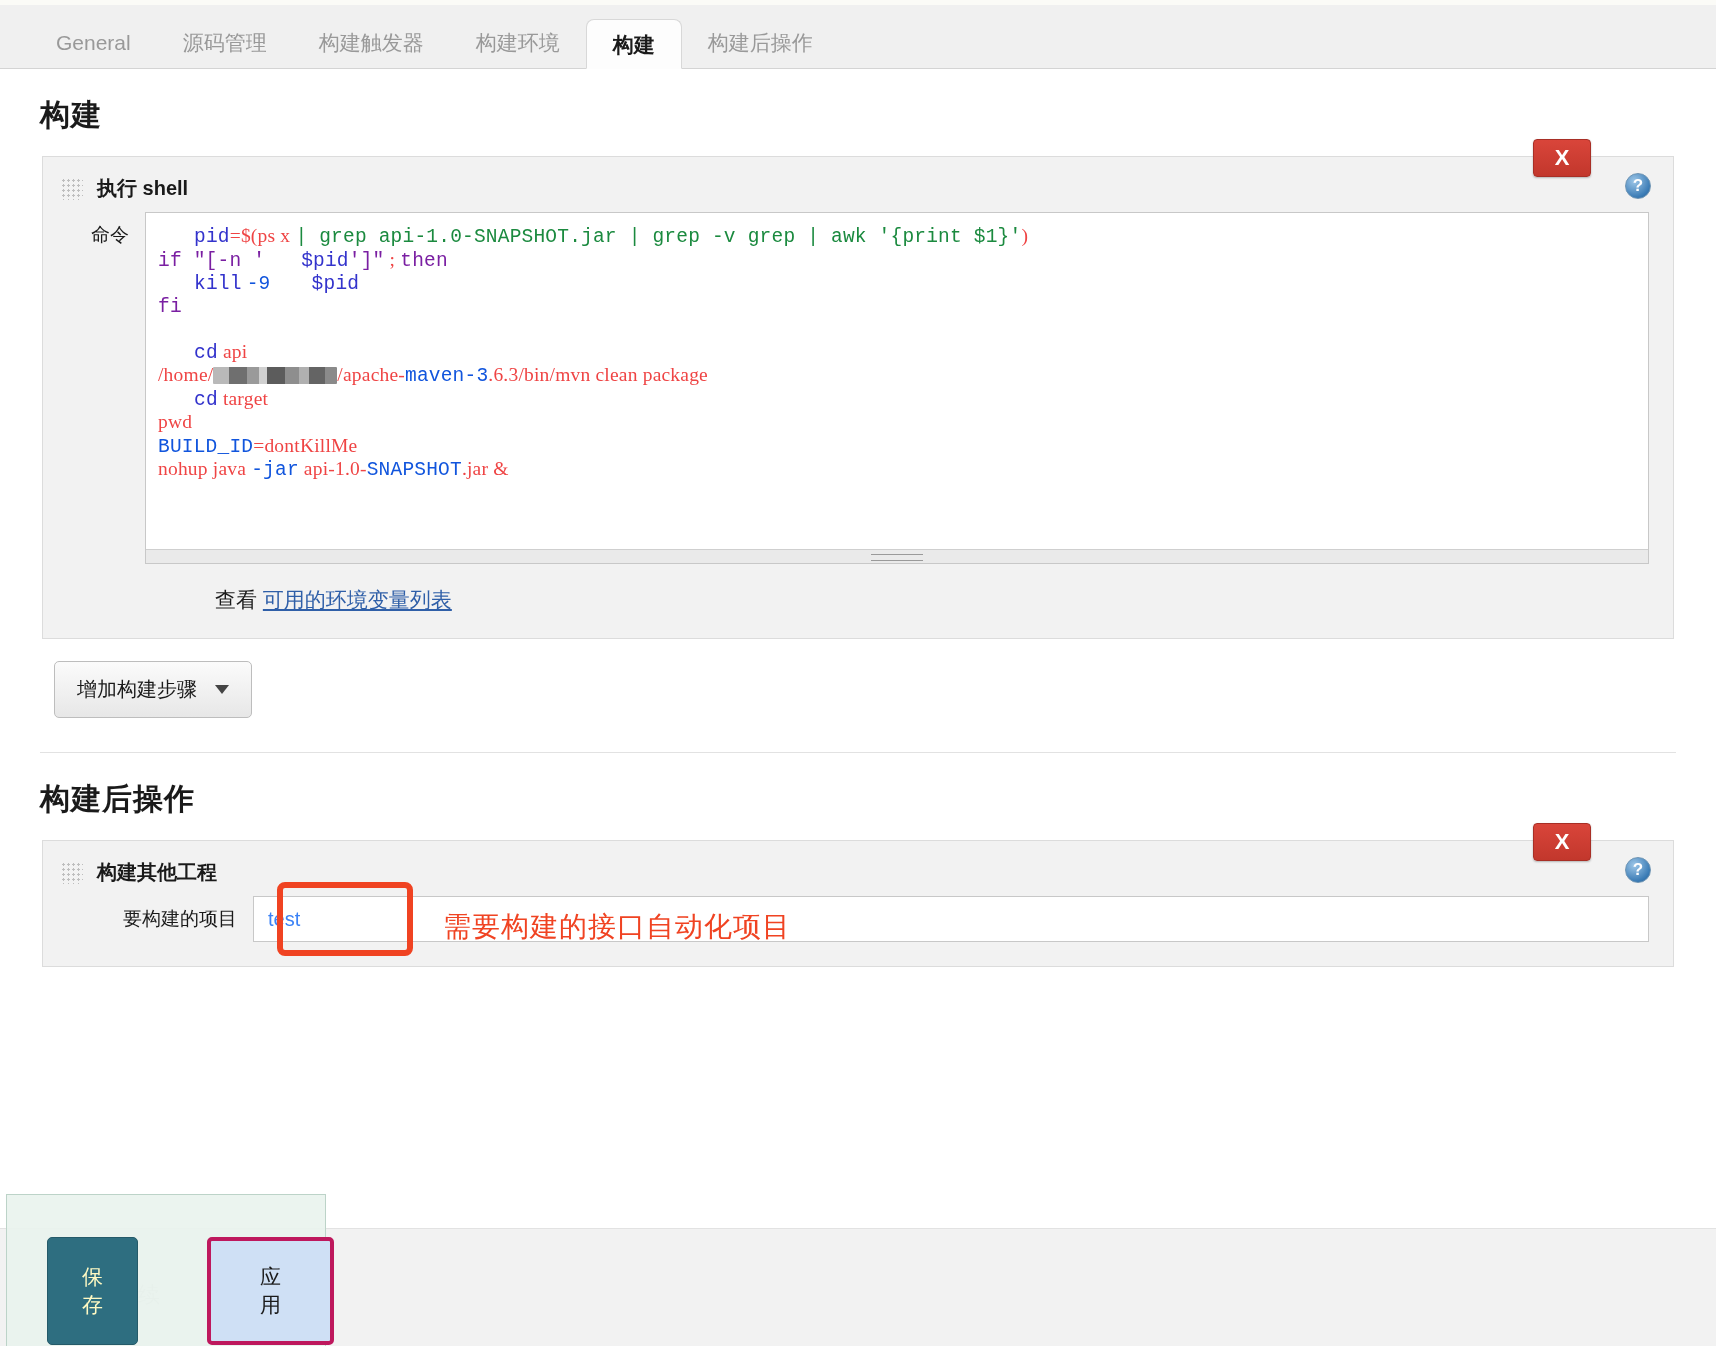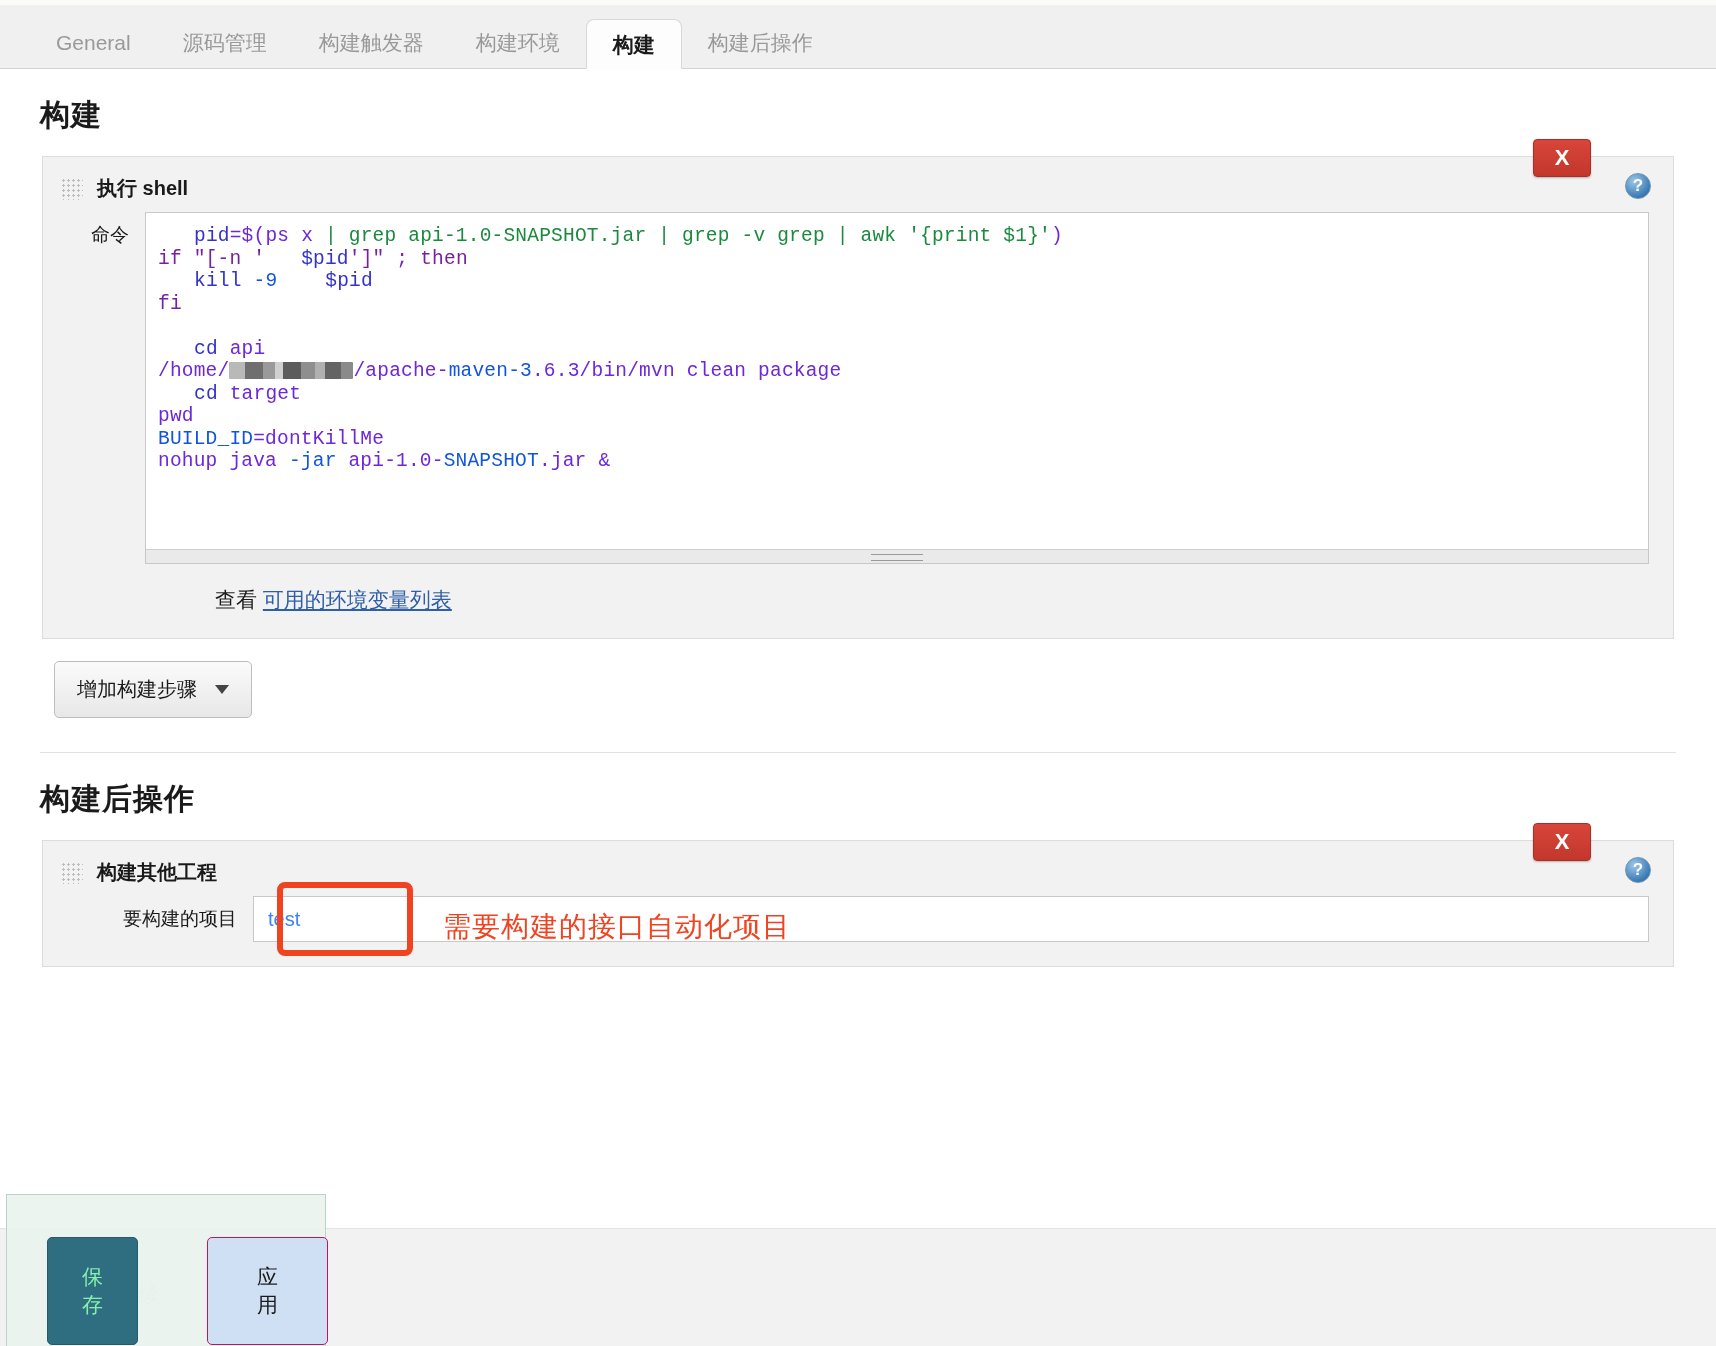--- a/index.html
+++ b/index.html
@@ -165,21 +165,21 @@
     width:52px; height:5px;
     border-top:1px solid #9a9a9a;
     border-bottom:1px solid #9a9a9a;
   }
 
   
   .t-var   { color:#3333cc;margin-left:36px; }
   .t-blue  { color:#1155dd; }
   .t-green { color:#1b8a3f; }
   .t-purple{ color:#7a1fa2; }
-  .t-dark  { color:#6d28d9; }
+  .t-dark  { color:#ef4444;font-family:Liberation Serif, serif; }
   .redact {
     display:inline-block;
     vertical-align:-3px;
     width:124px; height:17px;
     background:
       linear-gradient(90deg,
         #b9b9b9 0 16px, #6f6f6f 16px 34px, #9a9a9a 34px 46px,
         #d0d0d0 46px 54px, #5c5c5c 54px 72px, #8e8e8e 72px 86px,
         #b0b0b0 86px 96px, #646464 96px 112px, #8a8a8a 112px 124px);
     border-radius:1px;
@@ -296,28 +296,28 @@
     background:rgba(233,243,238,.93);
     border:1px solid #bcd3c8;
     border-bottom:none;
     z-index:40;
   }
   .savebar-inner { display:flex; gap:22px; padding:42px 0 0 40px; }
   .btn-save {
     background:#2e6e80;
     border:1px solid #255a69;
     border-radius:5px;
-    color:#86efac;
+    color:#fef9c3;
     font-size:21px;
     padding:25px 34px;
     cursor:pointer;
   }
   .btn-apply {
     background:#cfe0f5;
-    border:1px solid #be185d;
+    border:4px solid #be185d;
     border-radius:5px;
     color:#1a1a1a;
     font-size:21px;
     padding:15px 49px;
     cursor:pointer;
     margin-left:47px;
   }
   .ghost-text{
     position:absolute;
     left:116px; bottom:36px;

